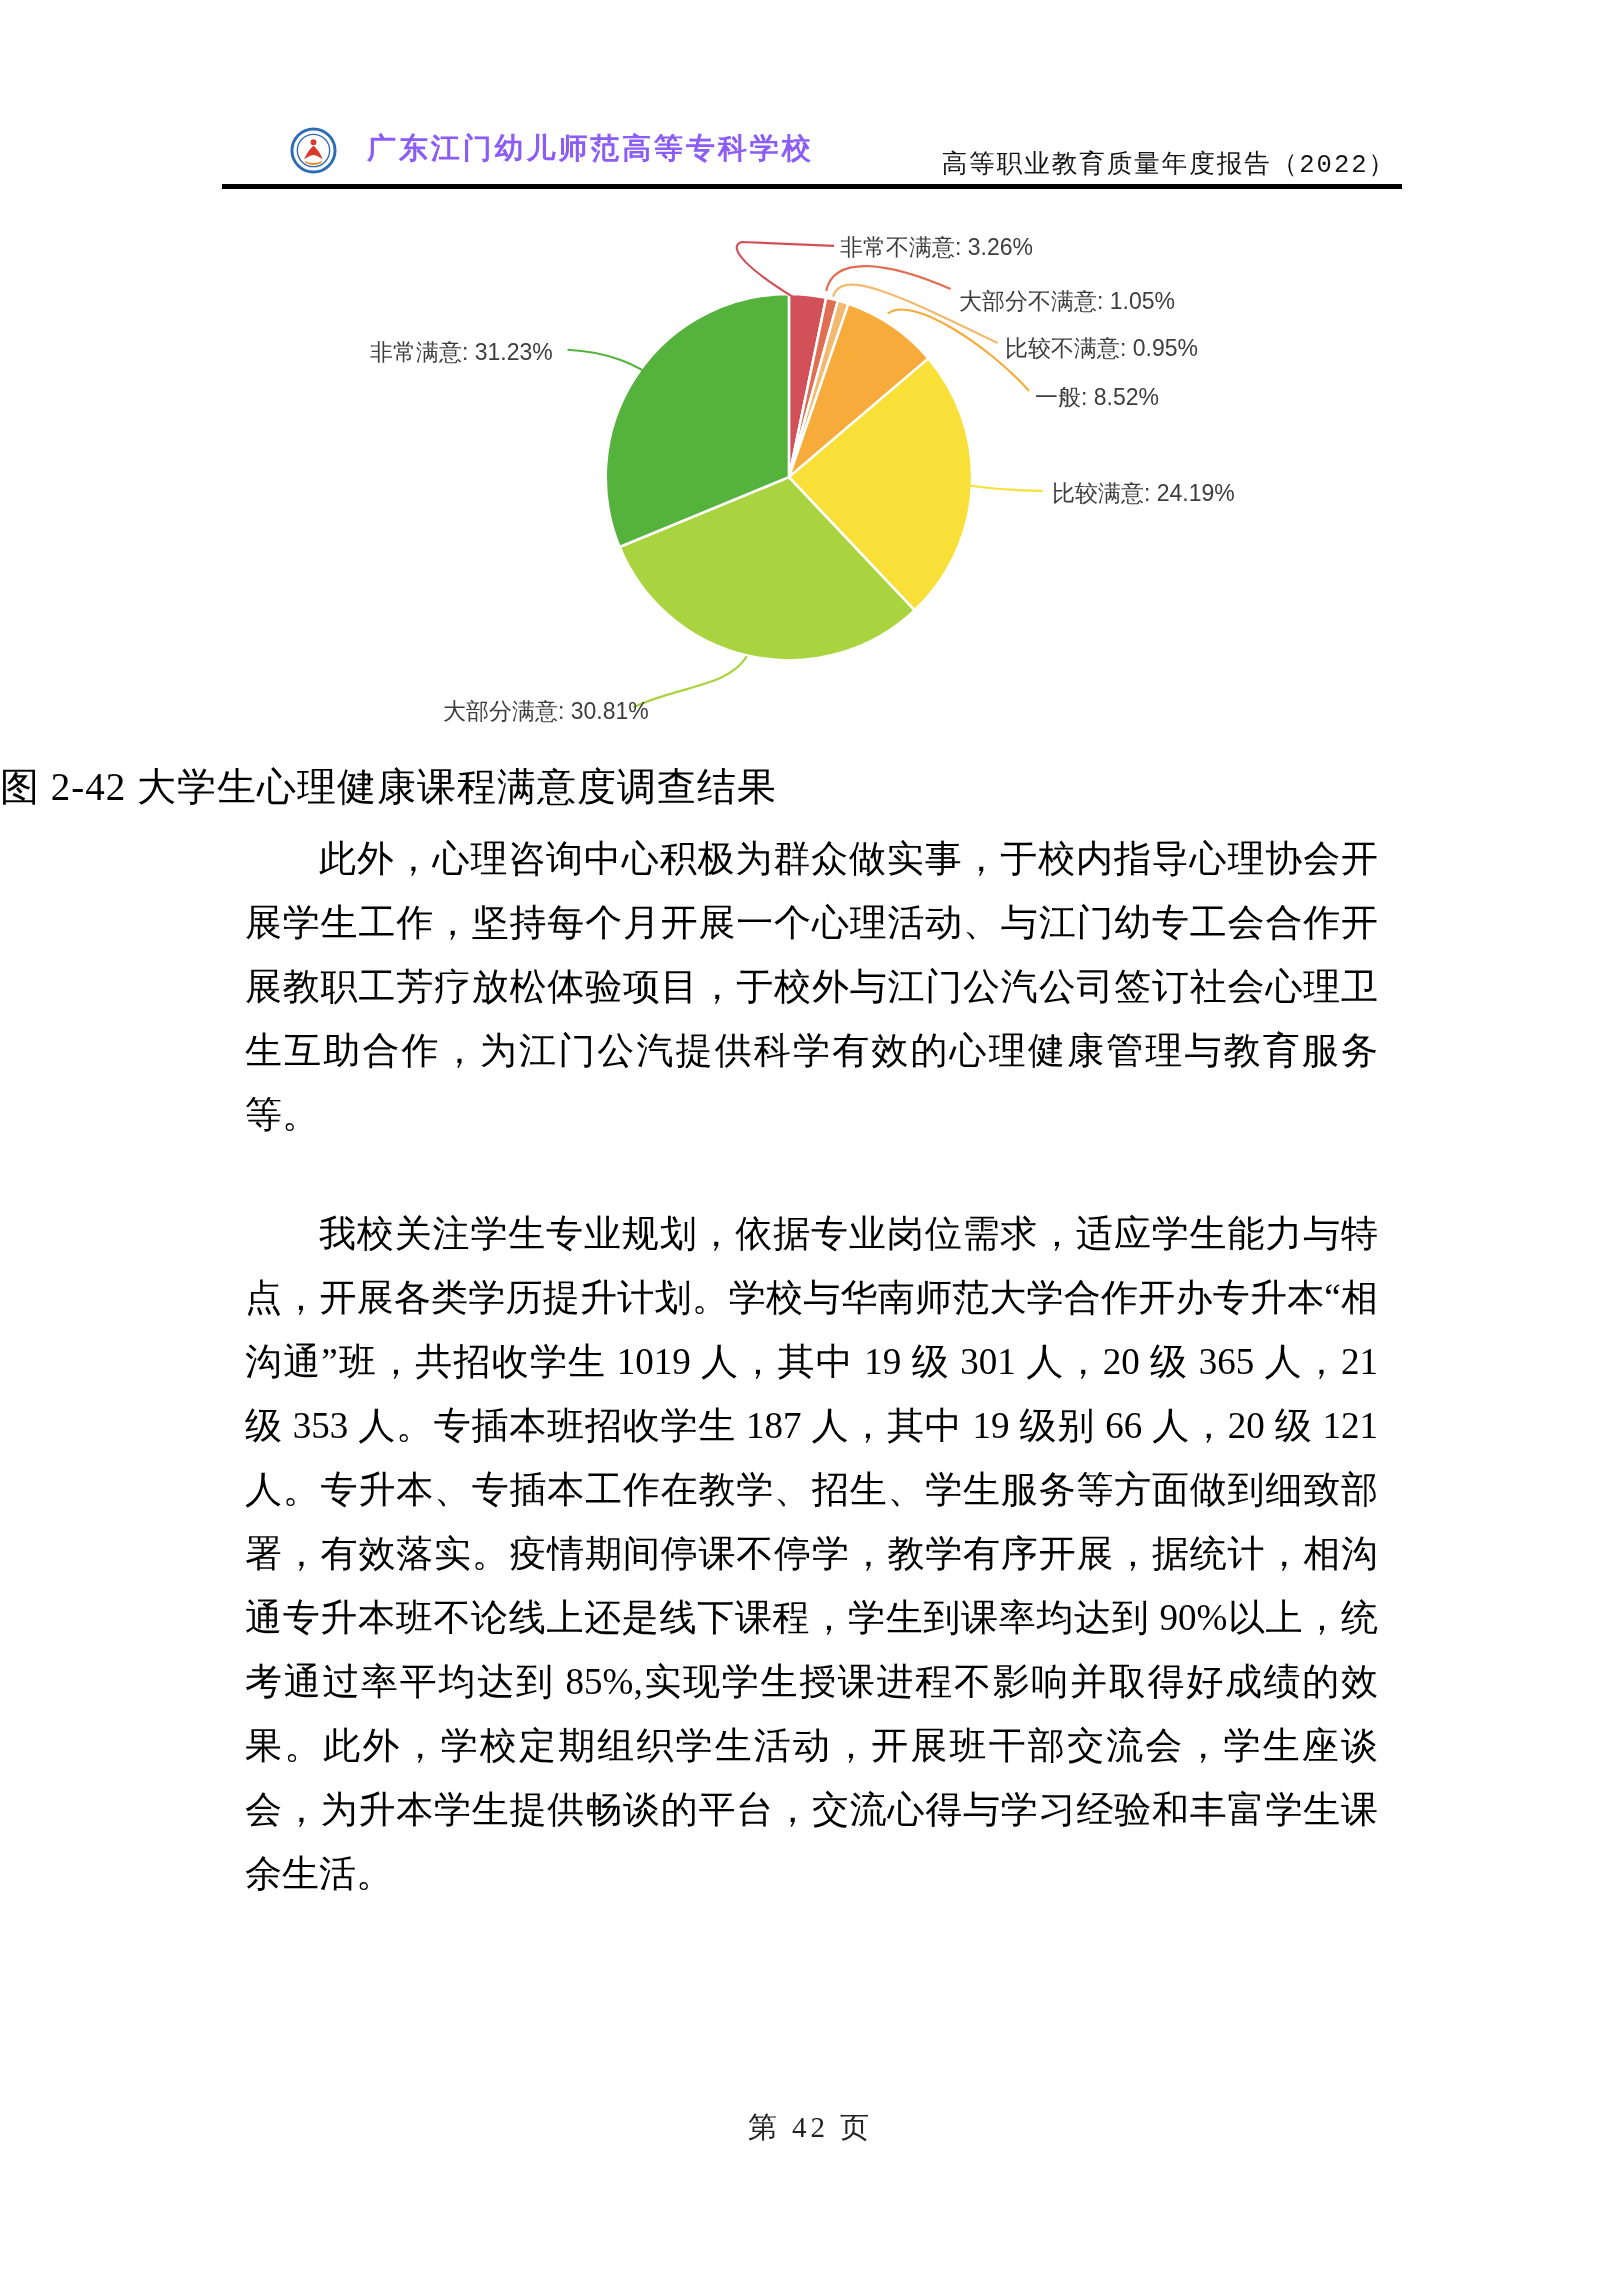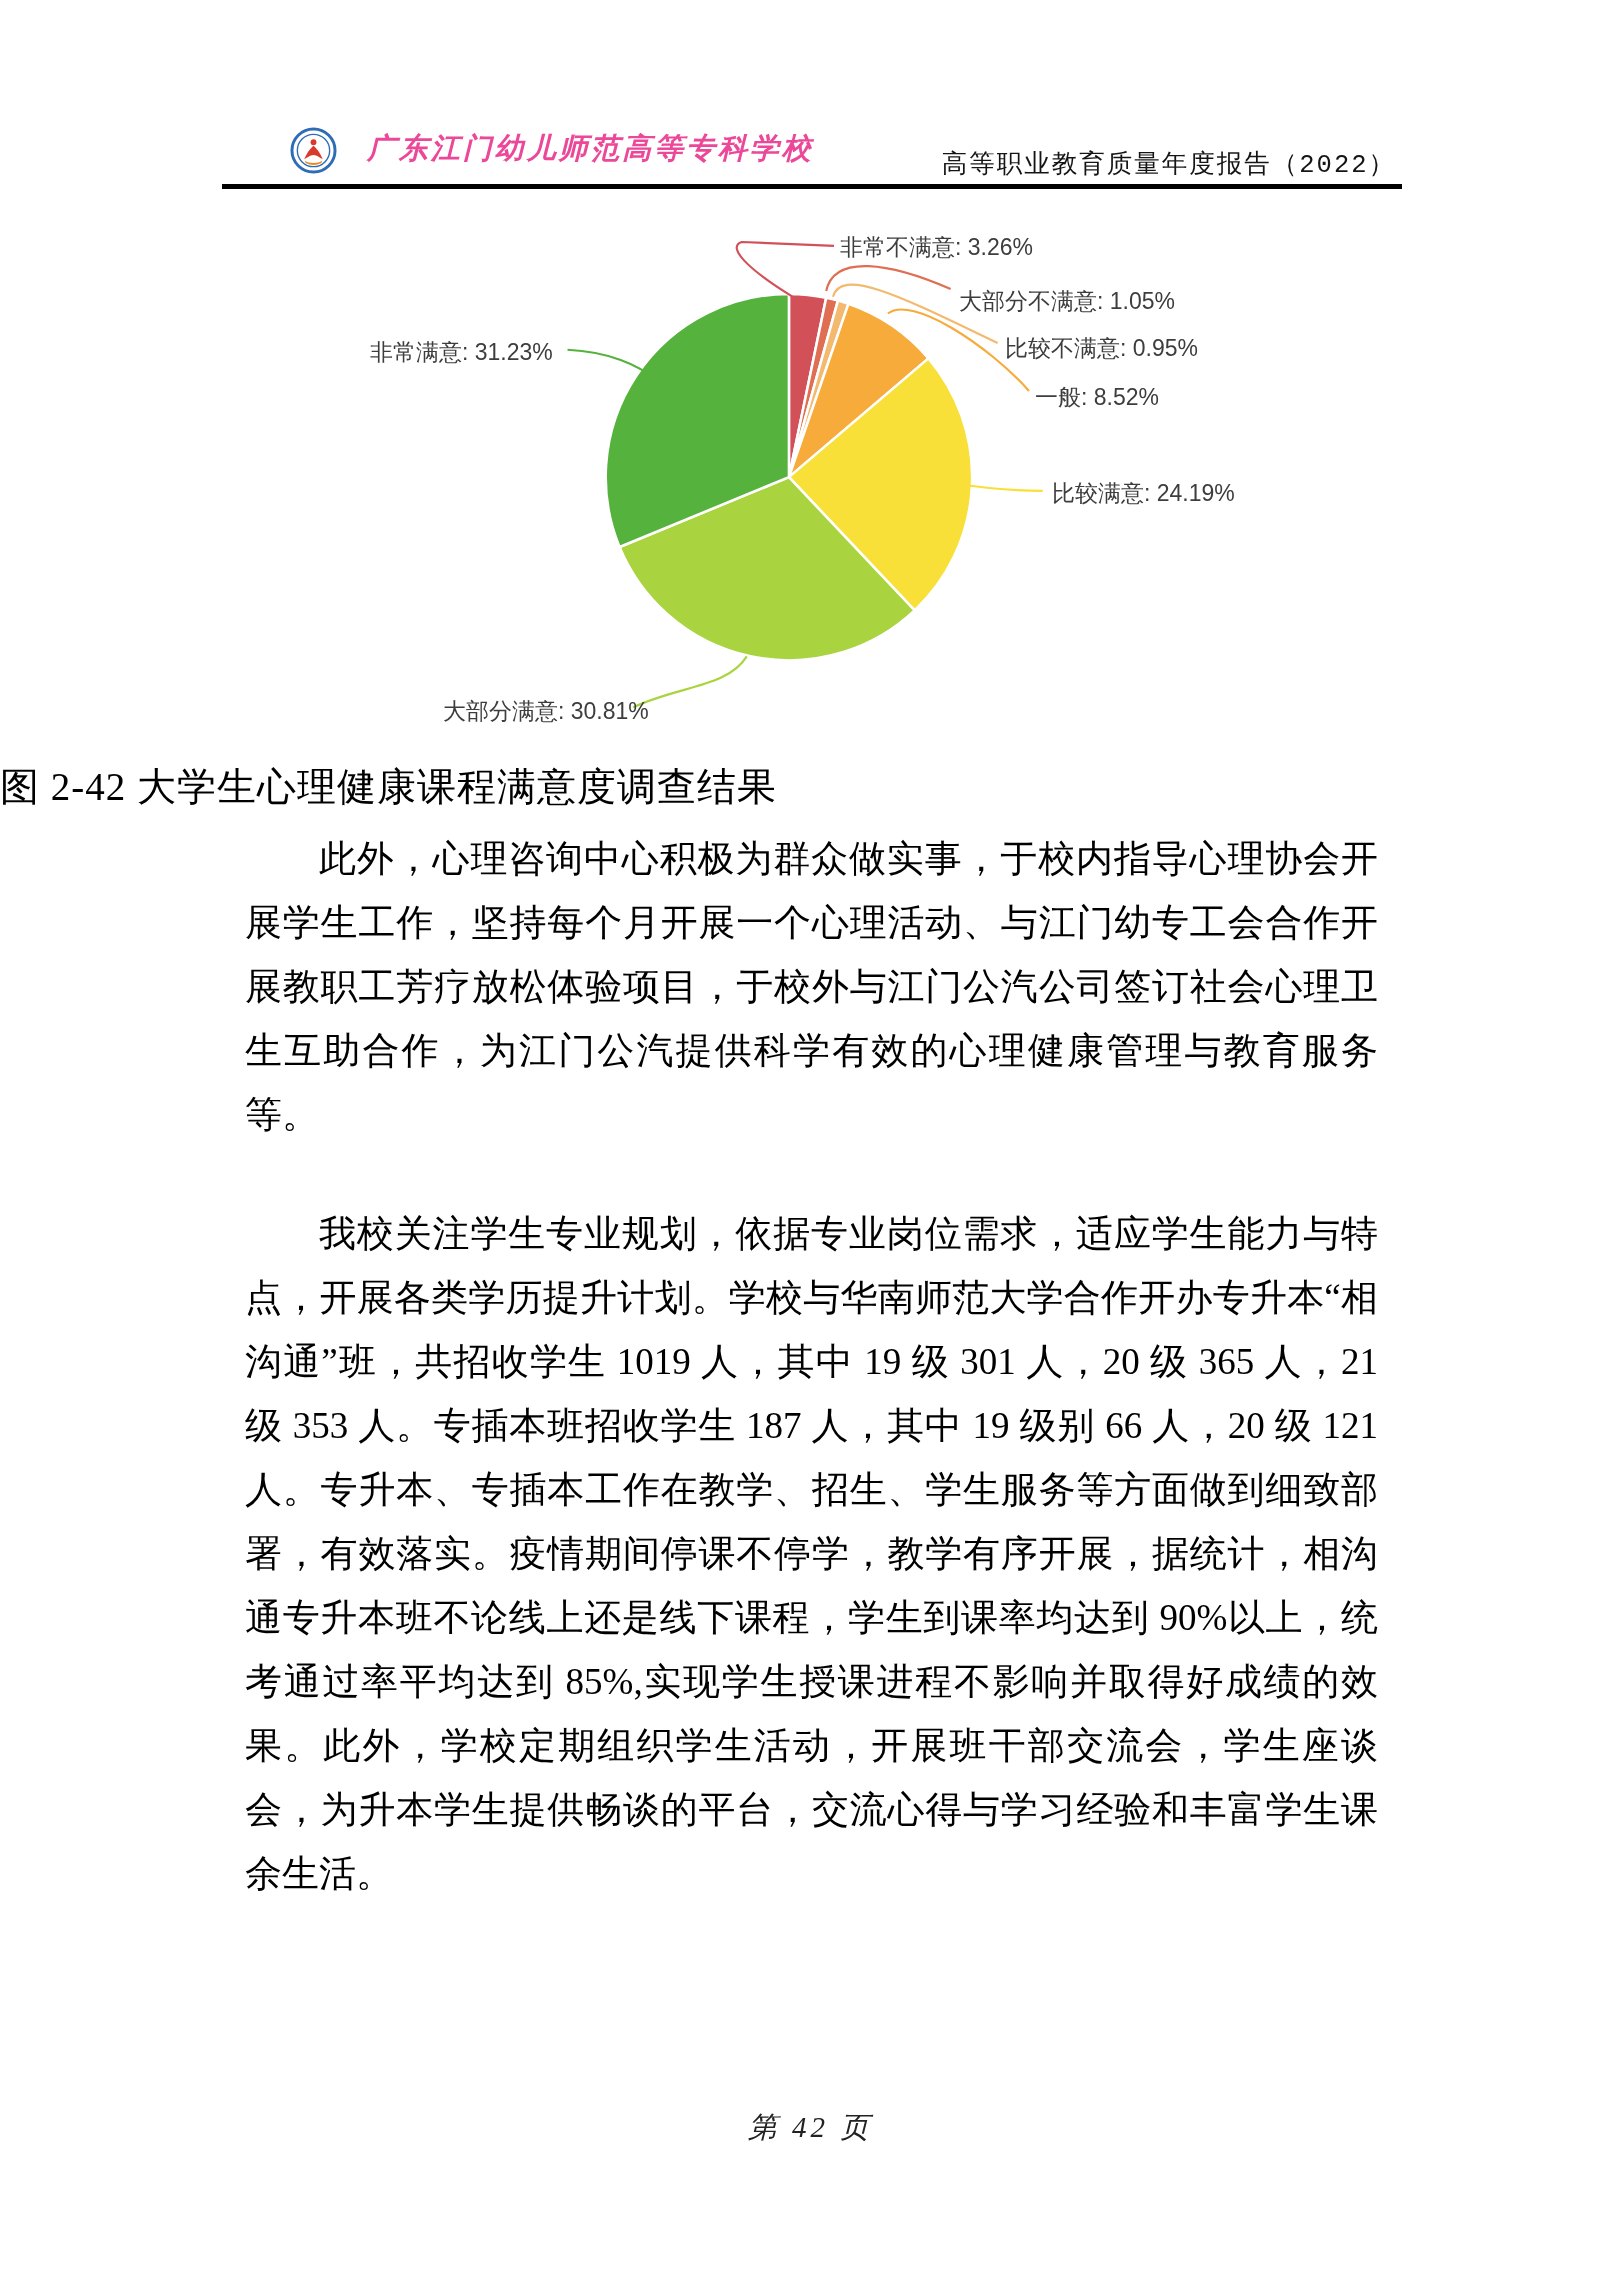--- a/index.html
+++ b/index.html
@@ -9,22 +9,22 @@
     background:#ffffff;
     overflow:hidden;
     font-family:"Liberation Serif","DejaVu Serif",serif;
     color:#000;
   }
   
   #hdr-logo{position:absolute;left:290px;top:127px;width:47px;height:47px;}
   #hdr-school{
     position:absolute;left:367px;top:127px;width:549px;height:43px;
     font-family:"Liberation Serif","DejaVu Serif",serif;
-    font-style:italic;font-weight:bold;
-    font-size:29px;line-height:43px;color:#ec4899;letter-spacing:2.9px;
+    font-weight:bold;
+    font-size:29px;line-height:43px;color:#8b5cf6;letter-spacing:2.9px;
     white-space:nowrap;
   }
   #hdr-report{
     position:absolute;right:225px;top:149px;
     font-size:25.5px;line-height:33px;color:#141414;letter-spacing:2px;
     white-space:nowrap;
     font-family:Liberation Mono, monospace;
   }
   #hdr-rule{
     position:absolute;left:222px;top:184px;width:1180px;height:4.9px;
@@ -56,21 +56,20 @@
   #sect-heading{
     position:absolute;left:286px;top:1100px;width:1137px;
     font-size:40px;line-height:69px;font-weight:bold;color:#000;
     white-space:nowrap;
   }
   
   #footer{
     position:absolute;left:0;top:2109px;width:1621px;
     text-align:center;font-size:29px;line-height:37px;color:#222;
     letter-spacing:3.9px;
-    font-style:italic;
   }
 </style>
 </head>
 <body>
 
 <div id="page">
 
   <div id="hdr-logo">
     <svg width="47" height="47" viewBox="0 0 48 48">
       <circle cx="24" cy="24" r="22" fill="#ffffff" stroke="#2e6cb5" stroke-width="3"></circle>

